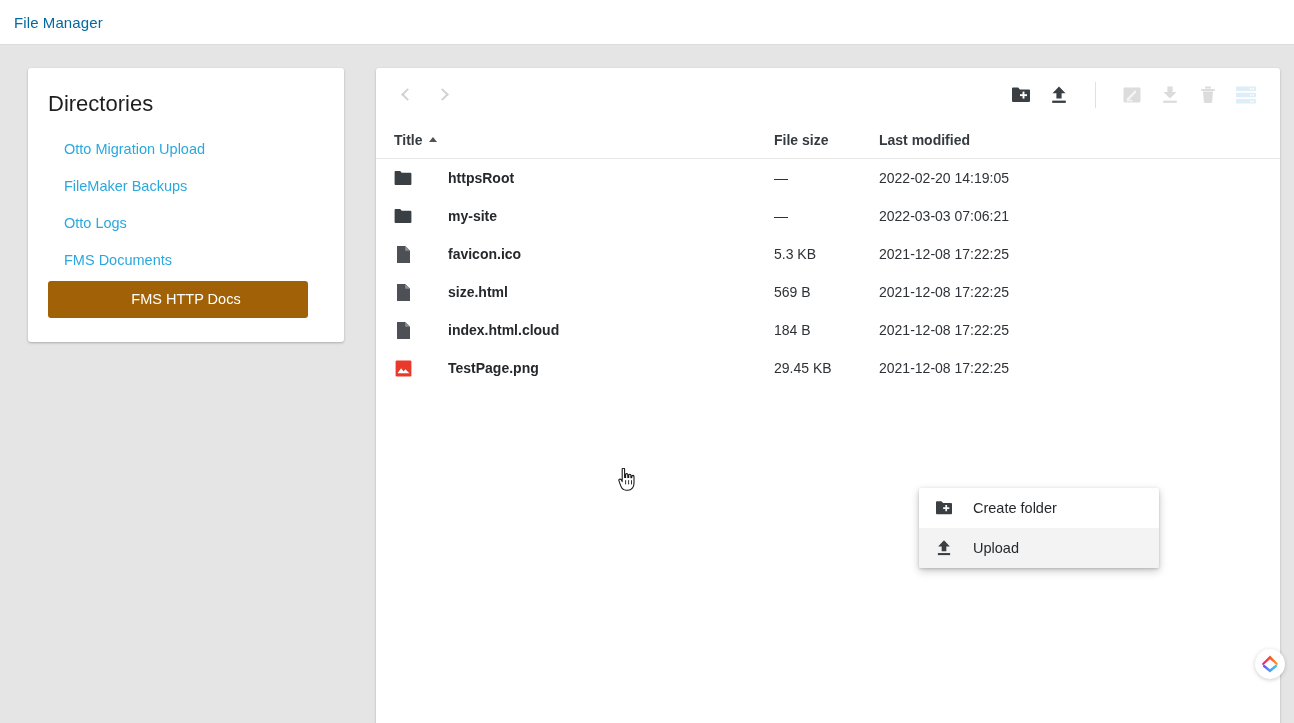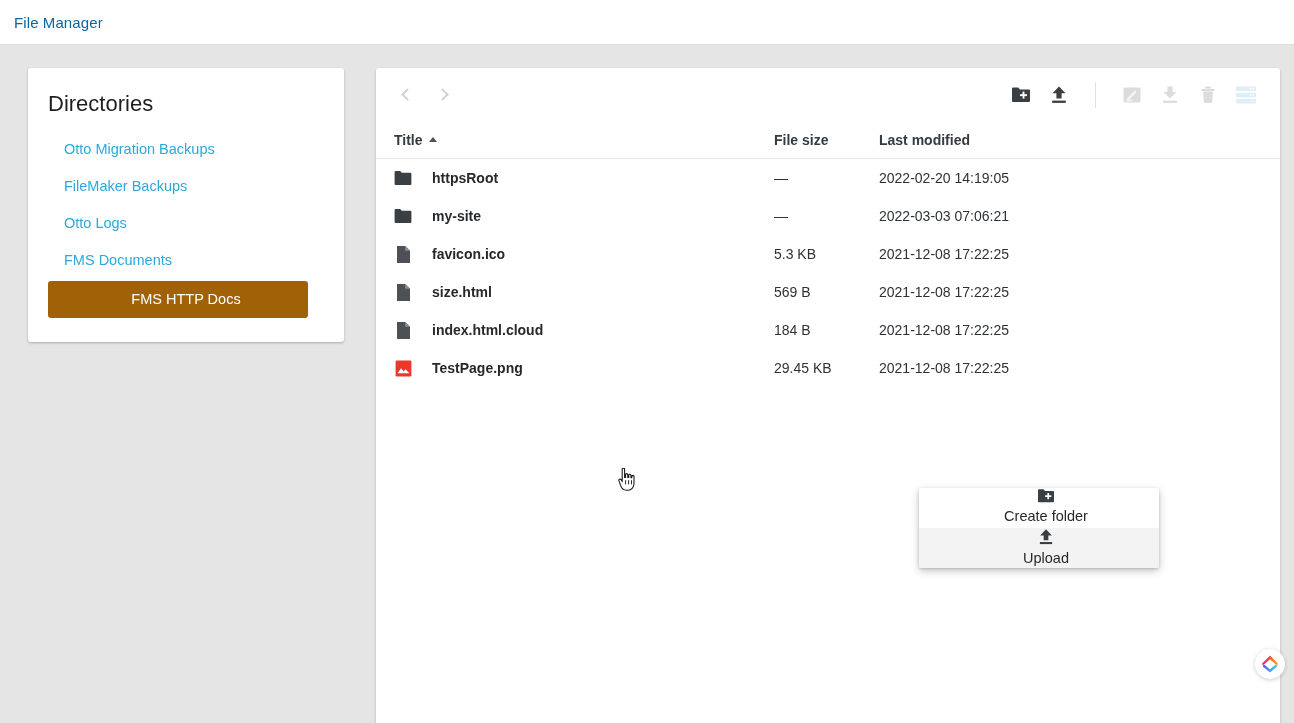--- a/index.html
+++ b/index.html
@@ -141,21 +141,21 @@
   .tbl-body { flex: 1 1 auto; overflow: hidden; }
   .row {
     display: flex;
     align-items: center;
     height: 38px;
     padding-left: 8px;
     font-size: 14px;
     color: #26292c;
     cursor: default;
   }
-  .row .col-title { font-weight: bold; gap: 0; padding-left: 0; }
+  .row .col-title { font-weight: bold; gap: 16px; padding-left: 0; }
   .row .col-size, .row .col-date { color: #2e3236; }
   .row-icon {
     width: 38px;
     display: flex; align-items: center; justify-content: center;
     flex: 0 0 38px;
   }
   .row-name { padding-left: 10px; }
 
   
   .panel-footer {
@@ -184,22 +184,21 @@
     overflow: hidden;
   }
   .ctx-item {
     display: flex;
     align-items: center;
     height: 40px;
     padding-left: 14px;
     font-size: 14.5px;
     color: #26292c;
     cursor: pointer;
-    gap: 4px;
-    flex-direction: column;
+    gap: 18px;
   }
   .ctx-item.hover { background: #f3f3f3; }
   .ctx-icon { width: 22px; display:flex; align-items:center; justify-content:center; }
 
   
   .cursor {
     position: absolute;
     left: 617px; top: 468px;
     width: 20px; height: 24px;
     z-index: 60;
@@ -223,21 +222,21 @@
 
 <div class="appbar">
   <div class="appbar-title">File Manager</div>
 </div>
 
 <div class="page">
 
   <div class="sidebar">
     <div class="sidebar-title">Directories</div>
     <ul class="dir-list">
-      <li class="dir-item">Otto Migration Backups</li>
+      <li class="dir-item">Otto Migration Upload</li>
       <li class="dir-item">FileMaker Backups</li>
       <li class="dir-item">Otto Logs</li>
       <li class="dir-item">FMS Documents</li>
       <li class="dir-item active">FMS HTTP Docs</li>
     </ul>
   </div>
 
   <div class="main">
 
     <div class="toolbar">

